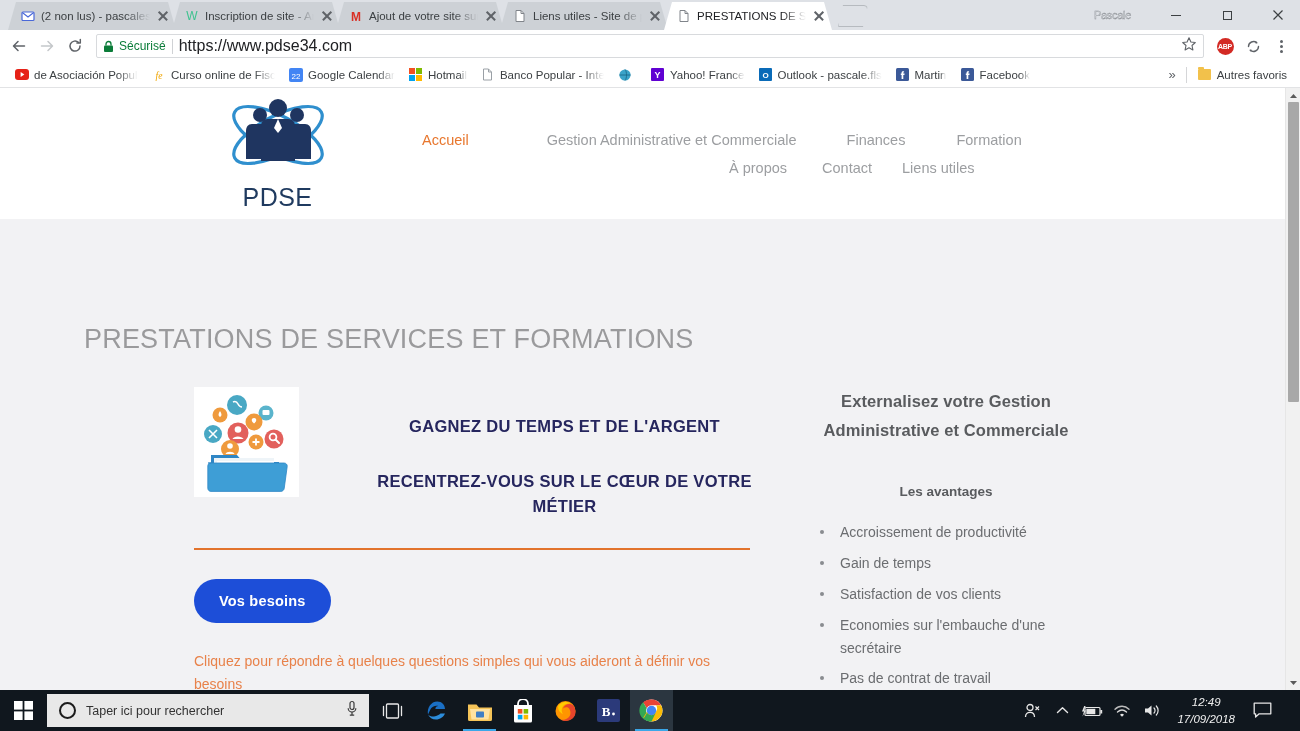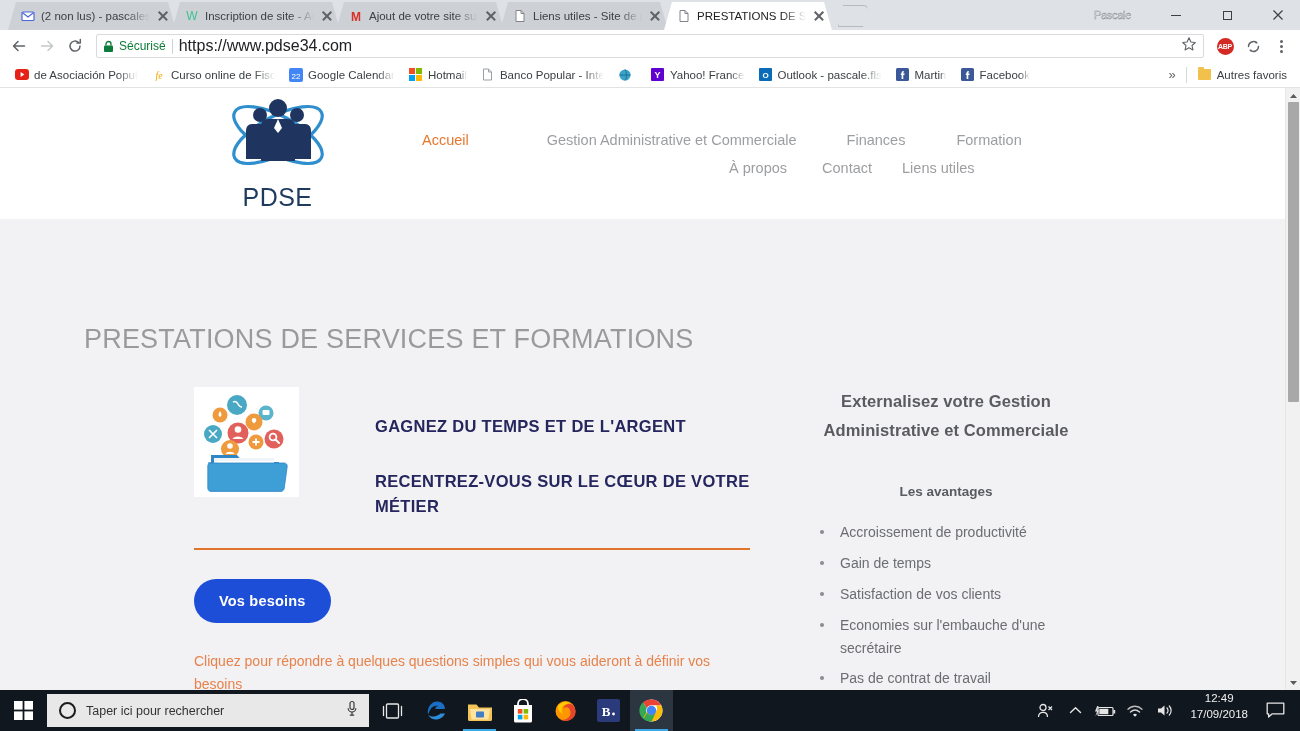--- a/index.html
+++ b/index.html
@@ -118,21 +118,21 @@
     font-size: 27px; color: #9a9a9c; font-weight: 400; letter-spacing: 0.2px;
     margin: 105px 0 0 84px;
   }
   .cols { display: flex; margin-top: 32px; }
   .col-left { width: 560px; margin-left: 194px; }
   .left-top { display: flex; gap: 76px; align-items: flex-start; }
   .promo-img {
     width: 105px; height: 110px; background: #ffffff; flex: 0 0 105px;
     position: relative; overflow: hidden;
   }
-  .headlines { flex: 1 1 auto; padding-top: 27px; }
+  .headlines { flex: 1 1 auto; text-align: center; padding-top: 27px; }
   .headline {
     font-size: 16.5px; font-weight: bold; color: #26265e;
     letter-spacing: 0.3px; line-height: 1.55;
   }
   .headline + .headline { margin-top: 29px; }
   .hr-orange { height: 2px; background: #e2732c; margin: 28px 0 0 0; width: 556px; }
   .cta {
     margin-top: 29px; display: inline-block; background: #1d4ed8;
     color: #ffffff; font-size: 14.5px; font-weight: bold;
     padding: 14px 25px; border-radius: 22px; border: none;
@@ -187,22 +187,22 @@
   .tb-apps { display: flex; align-items: center; height: 41px; }
   .tb-app {
     width: 43px; height: 41px; display: flex; align-items: center; justify-content: center;
     position: relative;
   }
   .tb-app.running::after {
     content: ''; position: absolute; bottom: 0; left: 5px; right: 5px; height: 2.5px; background: #3ba7e8;
   }
   .tb-app.active { background: #2b3640; }
   .tray {
-    margin-left: auto; display: flex; align-items: flex-start; height: 41px;
-    gap: 0; padding-right: 8px; color: #e6e6e6;
+    margin-left: auto; display: flex; align-items: center; height: 41px;
+    gap: 0; padding-right: 21px; color: #e6e6e6; font-style: italic;
   }
   .tray-ico { width: 30px; height: 41px; display: flex; align-items: center; justify-content: center; }
   .clock {
     display: flex; flex-direction: column; align-items: center; justify-content: center;
     font-size: 11.5px; color: #f0f0f0; line-height: 1.42; padding: 0 10px; min-width: 74px;
   }
   .action-center { width: 34px; height: 41px; display: flex; align-items: center; justify-content: center; }
 </style>
 </head>
 <body>

